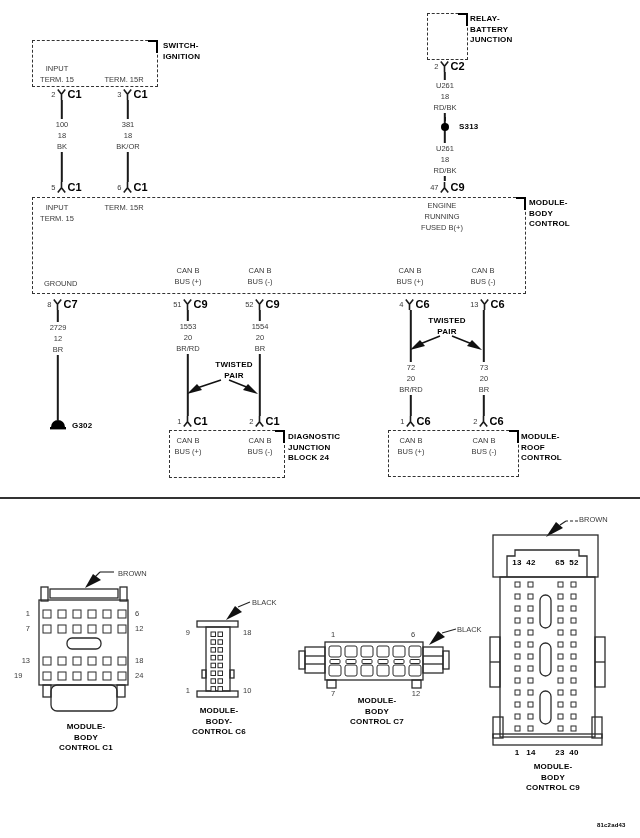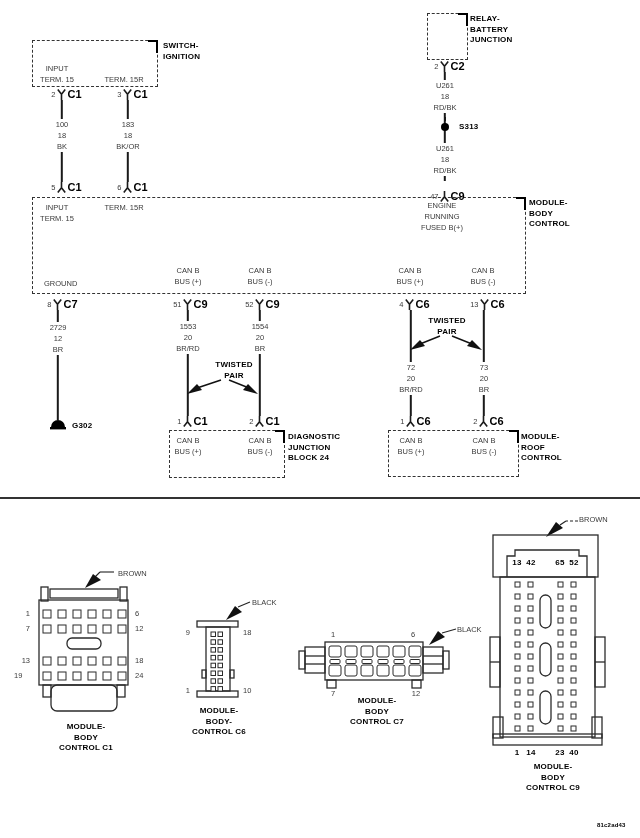--- a/index.html
+++ b/index.html
@@ -87,21 +87,21 @@
 <div class="abs wire" style="left:62px;top:100px;height:82px"></div>
 <div class="abs wire" style="left:128px;top:100px;height:82px"></div>
 <div class="abs wire" style="left:445px;top:72px;height:109px"></div>
 <div class="abs wire" style="left:58px;top:310px;height:110px"></div>
 <div class="abs wire" style="left:188px;top:310px;height:106px"></div>
 <div class="abs wire" style="left:260px;top:310px;height:106px"></div>
 <div class="abs wire" style="left:411px;top:310px;height:106px"></div>
 <div class="abs wire" style="left:484px;top:310px;height:106px"></div>
 
 <div class="abs txt ctr wlbl" style="left:62px;top:119px"><span>100</span><br><span>18</span><br><span>BK</span></div>
-<div class="abs txt ctr wlbl" style="left:128px;top:119px"><span>183</span><br><span>18</span><br><span>BK/OR</span></div>
+<div class="abs txt ctr wlbl" style="left:128px;top:119px"><span>381</span><br><span>18</span><br><span>BK/OR</span></div>
 <div class="abs txt ctr wlbl" style="left:445px;top:80px"><span>U261</span><br><span>18</span><br><span>RD/BK</span></div>
 <div class="abs txt ctr wlbl" style="left:445px;top:143px"><span>U261</span><br><span>18</span><br><span>RD/BK</span></div>
 <div class="abs txt ctr wlbl" style="left:58px;top:322px"><span>2729</span><br><span>12</span><br><span>BR</span></div>
 <div class="abs txt ctr wlbl" style="left:188px;top:321px"><span>1553</span><br><span>20</span><br><span>BR/RD</span></div>
 <div class="abs txt ctr wlbl" style="left:260px;top:321px"><span>1554</span><br><span>20</span><br><span>BR</span></div>
 <div class="abs txt ctr wlbl" style="left:411px;top:362px"><span>72</span><br><span>20</span><br><span>BR/RD</span></div>
 <div class="abs txt ctr wlbl" style="left:484px;top:362px"><span>73</span><br><span>20</span><br><span>BR</span></div>
 
 <div class="abs" style="left:441px;top:123px;width:8px;height:8px;border-radius:50%;background:#000;z-index:4"></div>
 <div class="abs" style="left:444px;top:117px;width:2.4px;height:4px;background:#1a1a1a;z-index:4"></div>
@@ -158,21 +158,21 @@
     </svg>
     <span class="pconn">C1</span>
   </div>
 <div class="abs pin" style="left:424.5px;top:61px">
     <span class="pnum">2</span>
     <svg class="fork" width="9" height="11">
       <path d="M4.5 11 V5.2 M4.5 5.2 L0.8 0.5 M4.5 5.2 L8.2 0.5"></path>
     </svg>
     <span class="pconn">C2</span>
   </div>
-<div class="abs pin" style="left:424.5px;top:191px">
+<div class="abs pin" style="left:424.5px;top:182px">
     <span class="pnum">47</span>
     <svg class="fork" width="9" height="11">
       <path d="M4.5 0 V5.8 M4.5 5.8 L0.8 10.5 M4.5 5.8 L8.2 10.5"></path>
     </svg>
     <span class="pconn">C9</span>
   </div>
 <div class="abs pin" style="left:37.5px;top:299px">
     <span class="pnum">8</span>
     <svg class="fork" width="9" height="11">
       <path d="M4.5 11 V5.2 M4.5 5.2 L0.8 0.5 M4.5 5.2 L8.2 0.5"></path>

